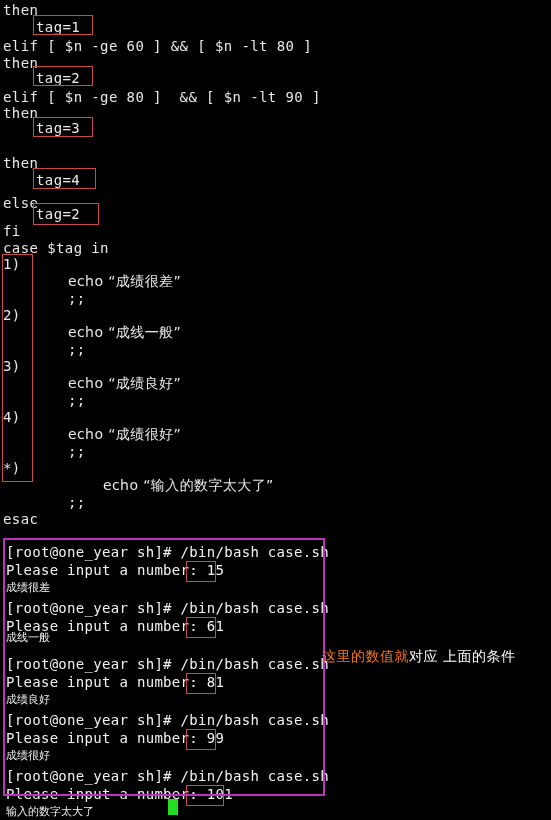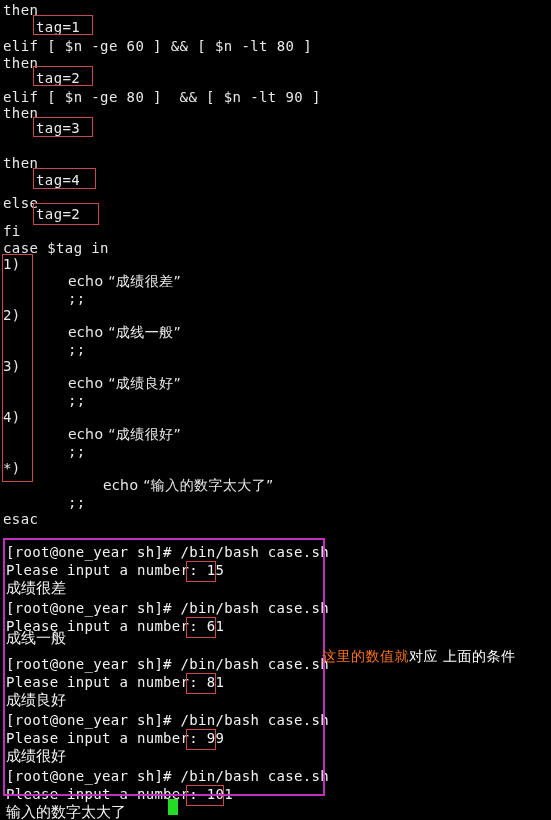--- a/index.html
+++ b/index.html
@@ -67,21 +67,21 @@
     left: 6px;
     white-space: pre;
     color: #f2f2f2;
     font-family: "DejaVu Sans Mono", "Liberation Mono", monospace;
     font-size: 14px;
     line-height: 16px;
     letter-spacing: 0.3px;
   }
   .term-line.cn {
     font-family: "DejaVu Sans", "Liberation Sans", sans-serif;
-    font-size: 15px;
+    font-size: 11px;
     letter-spacing: 0px;
   }
 
   
   .magenta-box {
     position: absolute;
     left: 3px;
     top: 538px;
     width: 322px;
     height: 258px;

